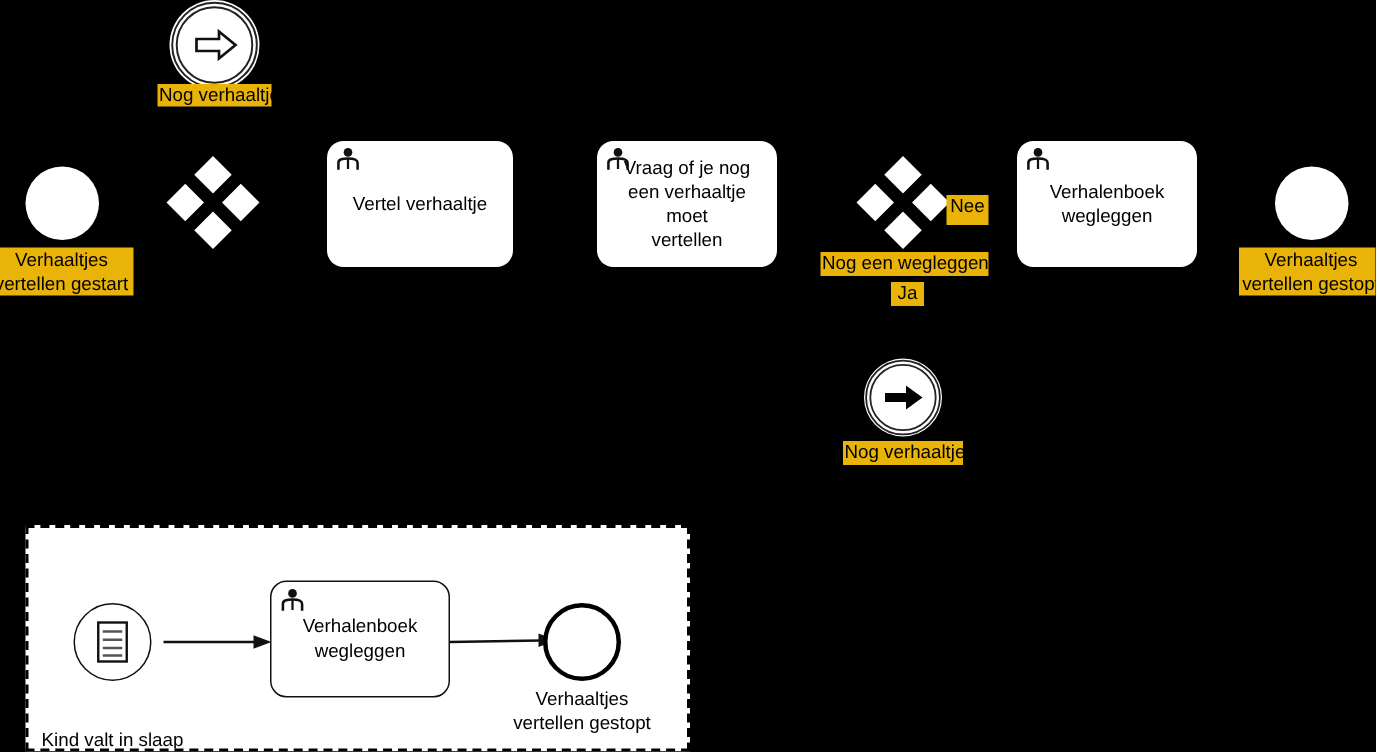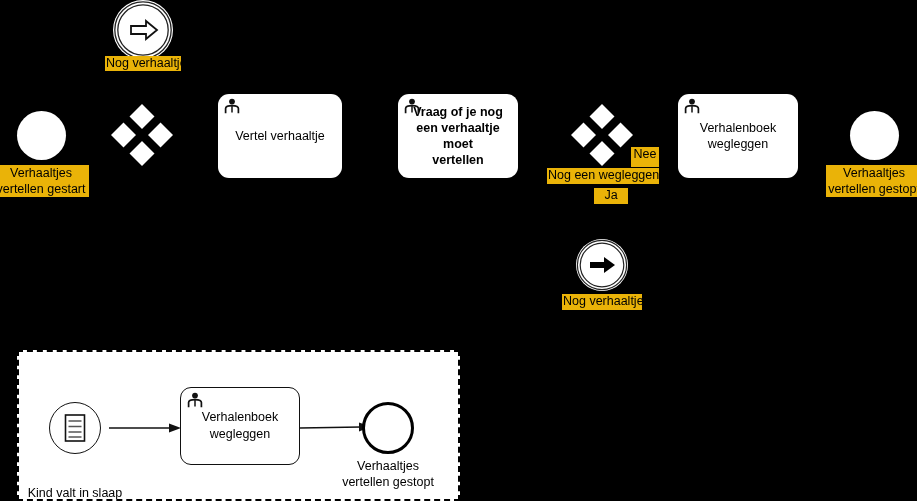--- a/index.html
+++ b/index.html
@@ -171,34 +171,34 @@
   </div>
 
   <div class="task dark-theme" style="left:398px; top:94px; width:120px; height:84px;">
     <span class="task-icon">
       <svg width="18" height="18" viewBox="0 0 18 18">
         <circle cx="9" cy="4.6" r="2.9" fill="#111111"></circle>
         <path d="M2.6 16.2 L2.6 11.6 Q2.6 8.6 9 8.6 Q15.4 8.6 15.4 11.6 L15.4 16.2" fill="none" stroke="#111111" stroke-width="1.7"></path>
         <path d="M9 8.8 L9 15.6" stroke="#111111" stroke-width="1.5"></path>
       </svg>
     </span>
-    <span class="task-label" style="white-space:pre-line;font-weight:bold;">Vraag of je nog
+    <span class="task-label" style="white-space:pre-line;">Vraag of je nog
 een verhaaltje moet
 vertellen</span>
   </div>
 
   <div class="gw" style="left:570px; top:103px; width:64px; height:64px;">
     <svg width="64" height="64" viewBox="0 0 64 64">
       <polygon points="32,1 63,32 32,63 1,32" fill="#ffffff"></polygon>
       <path d="M16 16 L48 48 M48 16 L16 48" stroke="#000000" stroke-width="8.5" stroke-linecap="butt"></path>
     </svg>
   </div>
-  <div class="chip" style="left:631px; top:130px; width:28px; height:20px;margin-top:17px;">Nee</div>
+  <div class="chip" style="left:631px; top:130px; width:28px; height:20px;">Nee</div>
   <div class="chip" style="left:547px; top:168px; width:112px; height:16px;">Nog een wegleggen?</div>
-  <div class="chip" style="left:594px; top:188px; width:34px; height:16px;">Ja</div>
+  <div class="chip" style="left:594px; top:188px; width:22px; height:16px;">Ja</div>
 
   <div class="task dark-theme" style="left:678px; top:94px; width:120px; height:84px;">
     <span class="task-icon">
       <svg width="18" height="18" viewBox="0 0 18 18">
         <circle cx="9" cy="4.6" r="2.9" fill="#111111"></circle>
         <path d="M2.6 16.2 L2.6 11.6 Q2.6 8.6 9 8.6 Q15.4 8.6 15.4 11.6 L15.4 16.2" fill="none" stroke="#111111" stroke-width="1.7"></path>
         <path d="M9 8.8 L9 15.6" stroke="#111111" stroke-width="1.5"></path>
       </svg>
     </span>
     <span class="task-label" style="white-space:pre-line;">Verhalenboek

